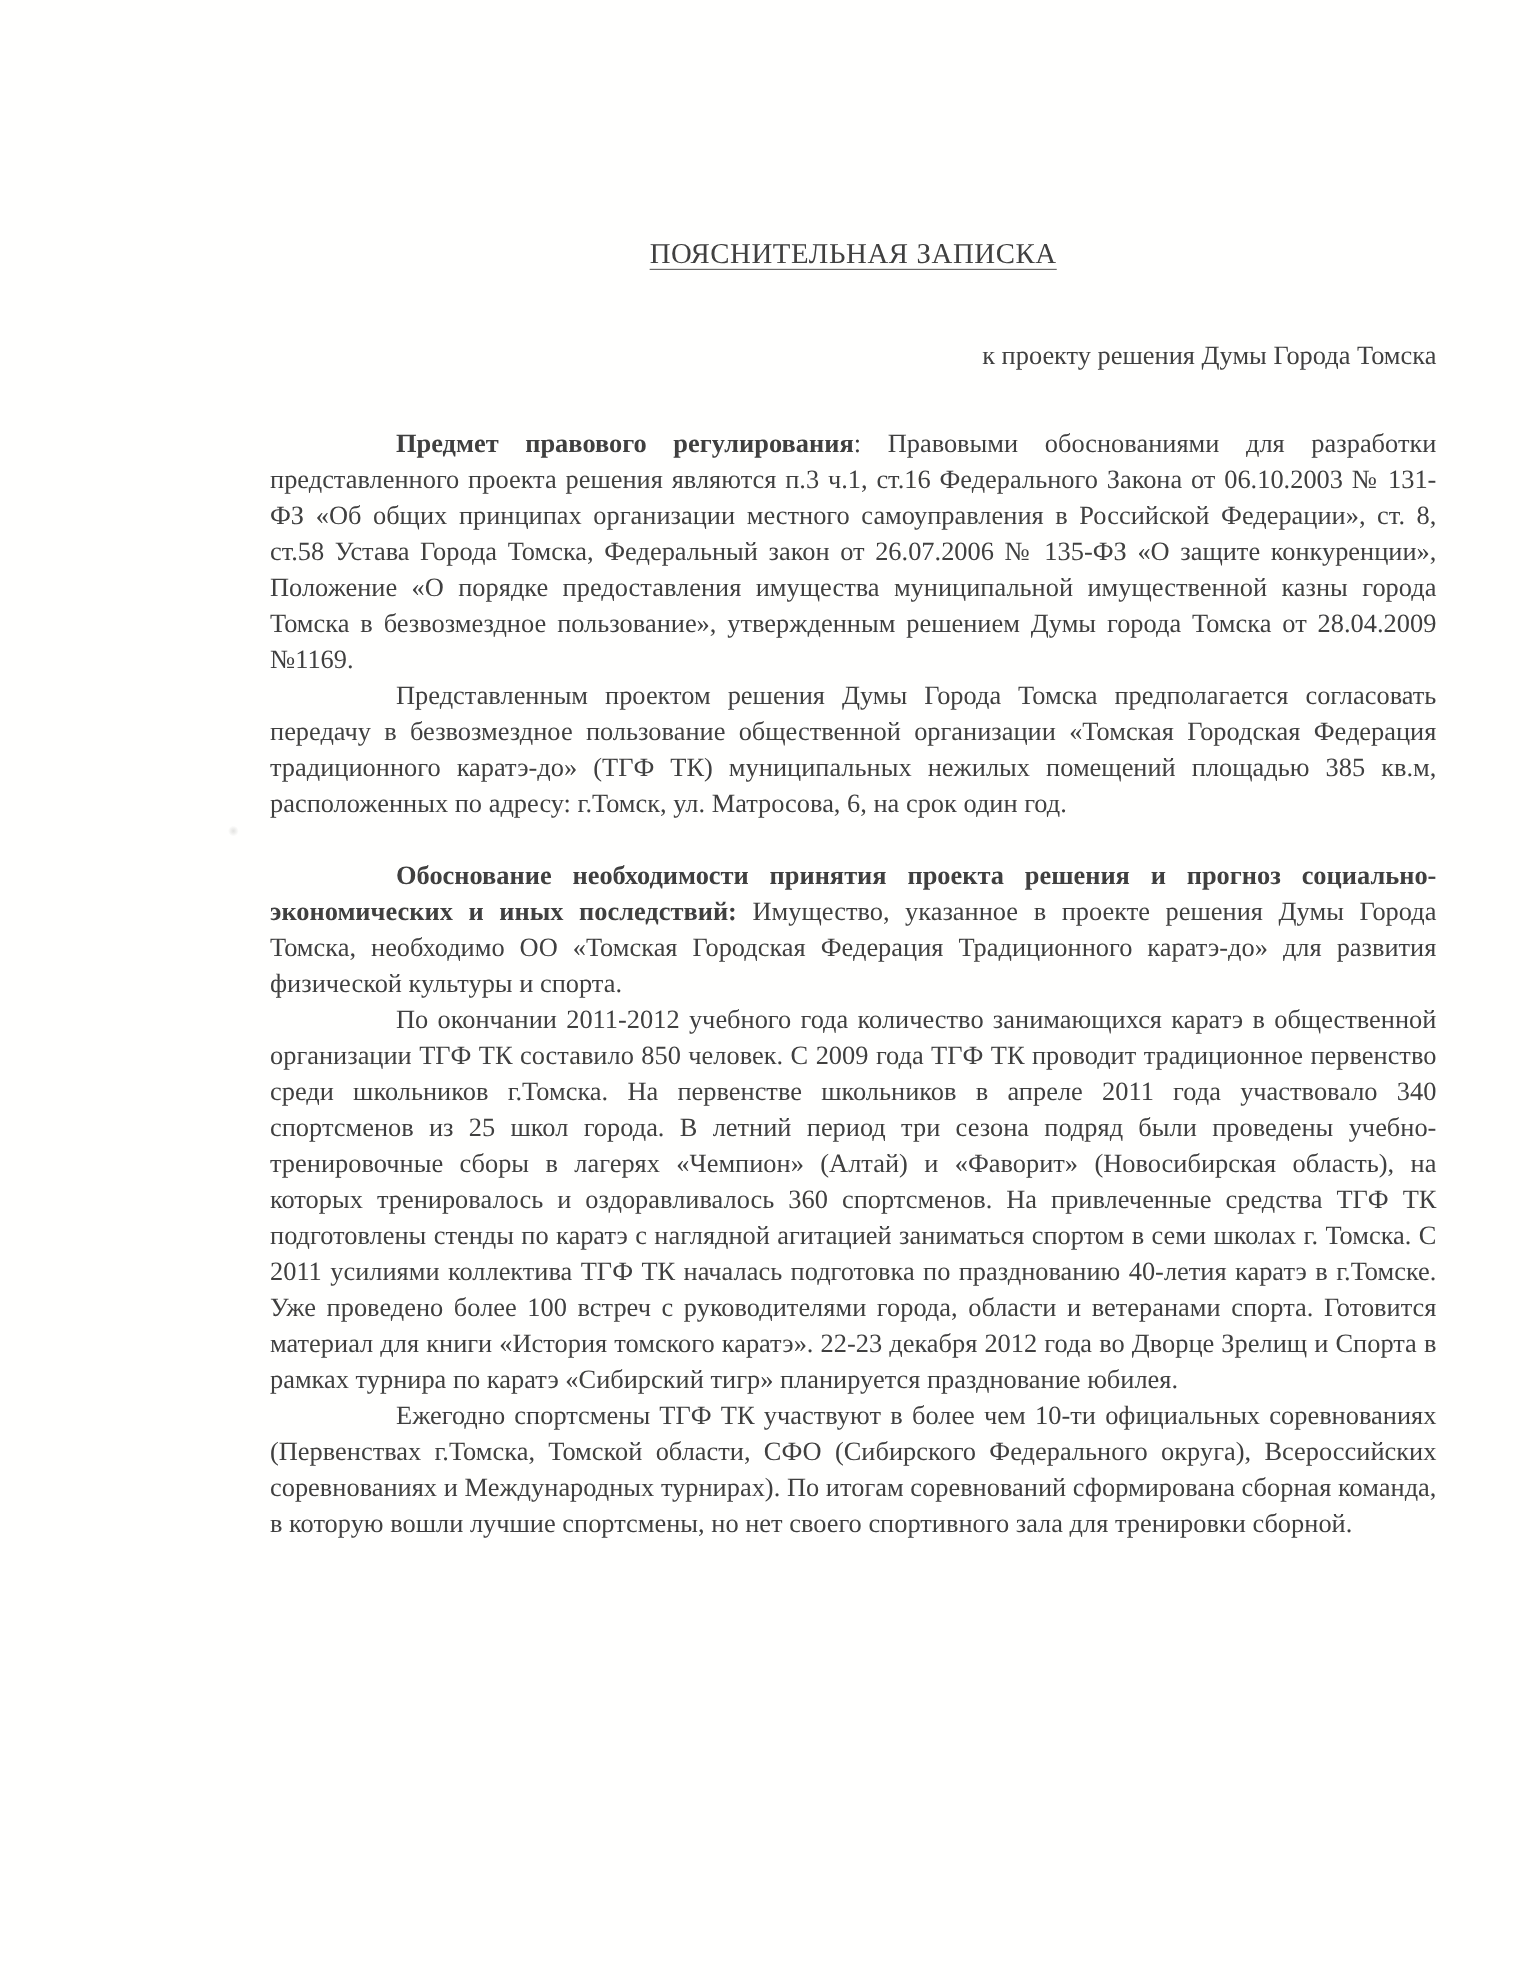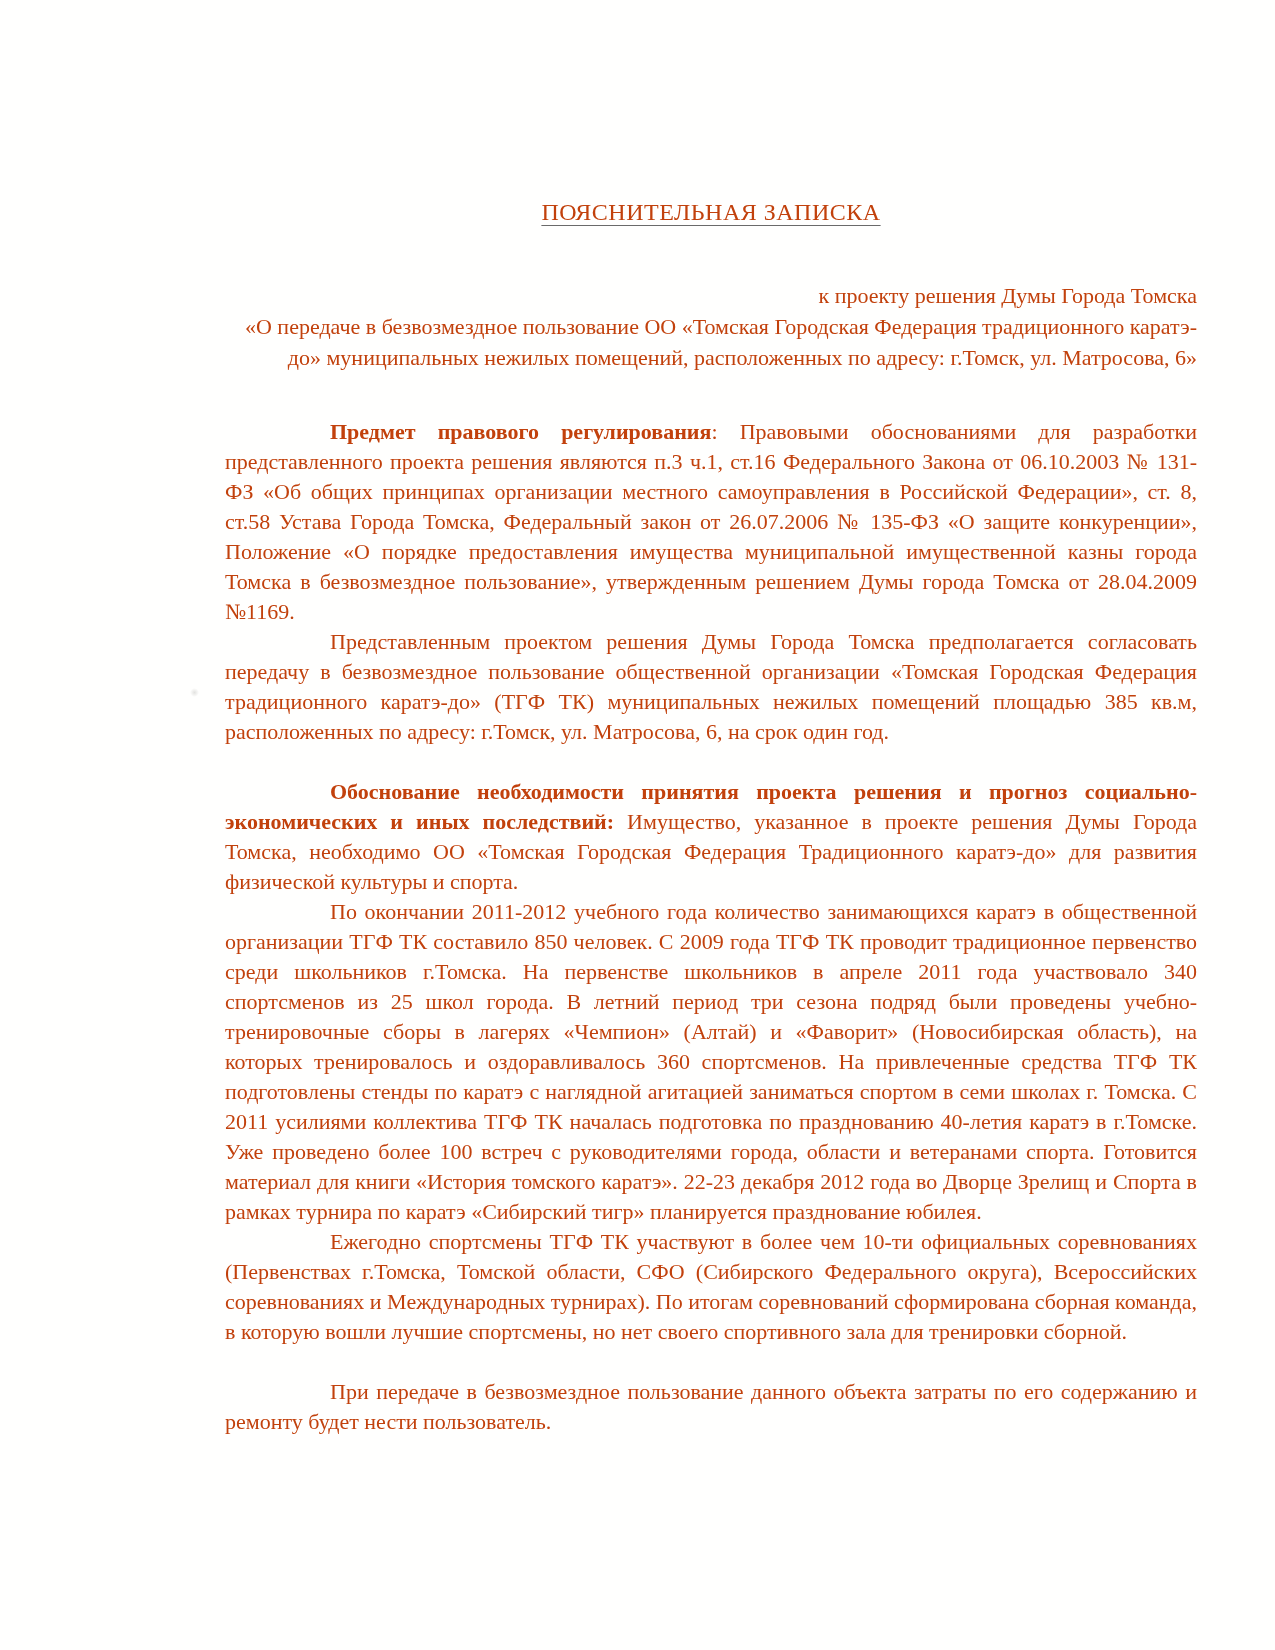--- a/index.html
+++ b/index.html
@@ -9,21 +9,21 @@
   }
   .page {
     position: relative;
     width: 1275px;
     height: 1650px;
     background: #fffffe;
     overflow: hidden;
     box-sizing: border-box;
     padding: 198px 78px 0 225px;
     font-family: "Liberation Serif", "DejaVu Serif", serif;
-    color: #c2410c;
+    color: #404040;
   }
   .doc-title {
     text-align: center;
     font-size: 24px;
     line-height: 28px;
     letter-spacing: 0.5px;
     text-decoration: underline;
     text-decoration-color: #6a6a6a;
     text-decoration-thickness: 1px;
     text-underline-offset: 5px;
@@ -63,24 +63,22 @@
 </head>
 <body>
 
 <div class="page">
   <div class="scan-speck"></div>
 
   <div class="doc-title">ПОЯСНИТЕЛЬНАЯ ЗАПИСКА</div>
 
   <div class="doc-subtitle">
     <div>к проекту решения Думы Города Томска</div>
-    <div>«О передаче в безвозмездное пользование ОО «Томская Городская Федерация традиционного каратэ-до» муниципальных нежилых помещений, расположенных по адресу: г.Томск, ул. Матросова, 6»</div>
   </div>
 
   <div class="doc-body">
       <p class=""><b>Предмет правового регулирования</b>: Правовыми обоснованиями для разработки представленного проекта решения являются п.3 ч.1, ст.16 Федерального Закона от 06.10.2003 № 131-ФЗ «Об общих принципах организации местного самоуправления в Российской Федерации», ст. 8, ст.58 Устава Города Томска, Федеральный закон от 26.07.2006 № 135-ФЗ «О защите конкуренции», Положение «О порядке предоставления имущества муниципальной имущественной казны города Томска в безвозмездное пользование», утвержденным решением Думы города Томска от 28.04.2009 №1169.</p>
       <p class="">Представленным проектом решения Думы Города Томска предполагается согласовать передачу в безвозмездное пользование общественной организации «Томская Городская Федерация традиционного каратэ-до» (ТГФ ТК) муниципальных нежилых помещений площадью 385 кв.м, расположенных по адресу: г.Томск, ул. Матросова, 6, на срок один год.</p>
       <p class="gap"><b>Обоснование необходимости принятия проекта решения и прогноз социально-экономических и иных последствий:</b> Имущество, указанное в проекте решения Думы Города Томска, необходимо ОО «Томская Городская Федерация Традиционного каратэ-до» для развития физической культуры и спорта.</p>
       <p class="">По окончании 2011-2012 учебного года количество занимающихся каратэ в общественной организации ТГФ ТК составило 850 человек. С 2009 года ТГФ ТК проводит традиционное первенство среди школьников г.Томска. На первенстве школьников в апреле 2011 года участвовало 340 спортсменов из 25 школ города. В летний период три сезона подряд были проведены учебно-тренировочные сборы в лагерях «Чемпион» (Алтай) и «Фаворит» (Новосибирская область), на которых тренировалось и оздоравливалось 360 спортсменов. На привлеченные средства ТГФ ТК подготовлены стенды по каратэ с наглядной агитацией заниматься спортом в семи школах г. Томска. С 2011 усилиями коллектива ТГФ ТК началась подготовка по празднованию 40-летия каратэ в г.Томске. Уже проведено более 100 встреч с руководителями города, области и ветеранами спорта. Готовится материал для книги «История томского каратэ». 22-23 декабря 2012 года во Дворце Зрелищ и Спорта в рамках турнира по каратэ «Сибирский тигр» планируется празднование юбилея.</p>
       <p class="">Ежегодно спортсмены ТГФ ТК участвуют в более чем 10-ти официальных соревнованиях (Первенствах г.Томска, Томской области, СФО (Сибирского Федерального округа), Всероссийских соревнованиях и Международных турнирах). По итогам соревнований сформирована сборная команда, в которую вошли лучшие спортсмены, но нет своего спортивного зала для тренировки сборной.</p>
-      <p class="gap">При передаче в безвозмездное пользование данного объекта затраты по его содержанию и ремонту будет нести пользователь.</p>
     </div>
 </div>
 
 </body></html>

